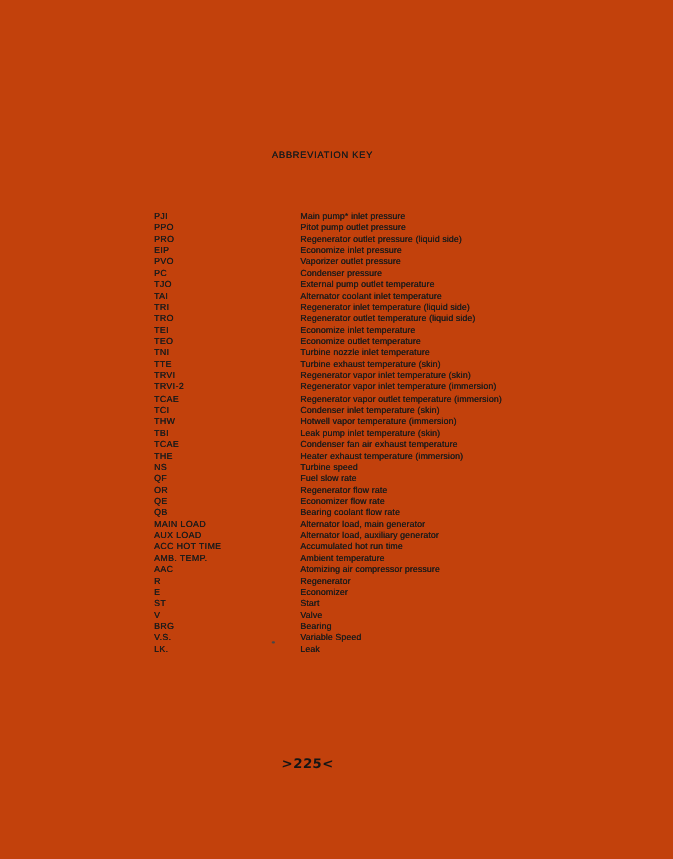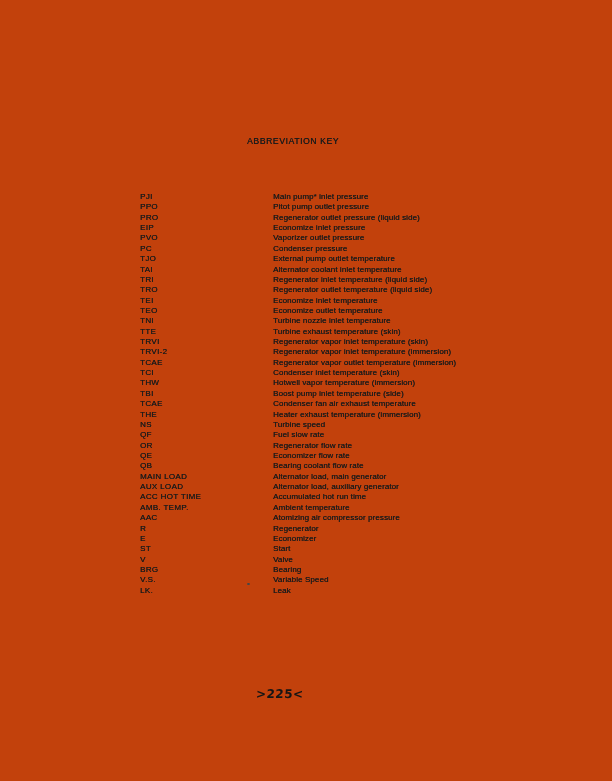--- a/index.html
+++ b/index.html
@@ -146,21 +146,21 @@
       <div class="row">
         <span class="abbr">TCI</span>
         <span class="meaning">Condenser inlet temperature (skin)</span>
       </div>
       <div class="row">
         <span class="abbr">THW</span>
         <span class="meaning">Hotwell vapor temperature (immersion)</span>
       </div>
       <div class="row">
         <span class="abbr">TBI</span>
-        <span class="meaning">Boost pump inlet temperature (side)</span>
+        <span class="meaning">Leak pump inlet temperature (skin)</span>
       </div>
       <div class="row">
         <span class="abbr">TCAE</span>
         <span class="meaning">Condenser fan air exhaust temperature</span>
       </div>
       <div class="row">
         <span class="abbr">THE</span>
         <span class="meaning">Heater exhaust temperature (immersion)</span>
       </div>
       <div class="row">

